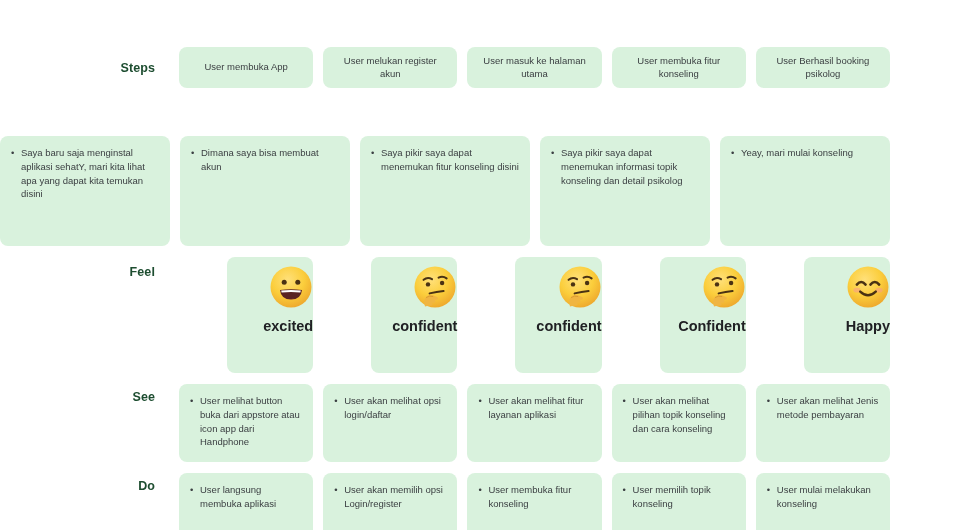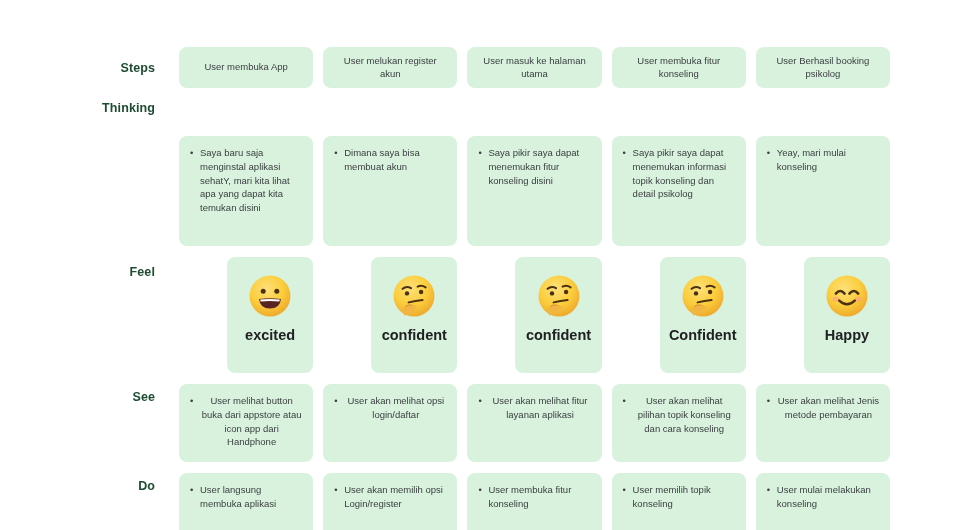--- a/index.html
+++ b/index.html
@@ -71,36 +71,36 @@
     margin-top: 37px;
   }
 
   
   .row-feel { margin-top: 11px; }
   .row-feel .row-label-cell { padding-top: 8px; }
   .row-feel .card {
     height: 116px;
     display: flex;
     flex-direction: column;
-    align-items: center;
+    align-items: flex-end;
     justify-content: flex-start;
-    padding-top: 17px;
+    padding-top: 8px;
     margin-left: 48px;
   }
   .emoji-wrap { width: 44px; height: 44px; }
   .feel-label {
     margin-top: 9px;
     font-size: 14.5px;
     font-weight: bold;
     color: #202124;
     text-align: center;
   }
 
   
-  .row-see { margin-top: 11px; text-align: center; }
+  .row-see { margin-top: 11px; }
   .row-see .row-label-cell { padding-top: 6px; }
   .row-see .card {
     height: 78px;
     padding: 10px 10px 8px 10px;
   }
 
   
   .row-do { margin-top: 11px; border-radius: 32px; }
   .row-do .row-label-cell { padding-top: 6px; }
   .row-do .card {
@@ -148,23 +148,20 @@
         <div class="card">
           <span class="steps-text">User membuka fitur konseling</span>
         </div>
         <div class="card">
           <span class="steps-text">User Berhasil booking psikolog</span>
         </div>
       </div>
   </div>
 
   <div class="row row-thinking">
-    <div class="row-label-cell">
-      <span class="row-label">Thinking</span>
-    </div>
     <div class="cards" id="thinking-cards">
         <div class="card">
           <ul class="bullets">
             <li>Saya baru saja menginstal aplikasi sehatY, mari kita lihat apa yang dapat kita temukan disini</li>
           </ul>
         </div>
         <div class="card">
           <ul class="bullets">
             <li>Dimana saya bisa membuat akun</li>
           </ul>

